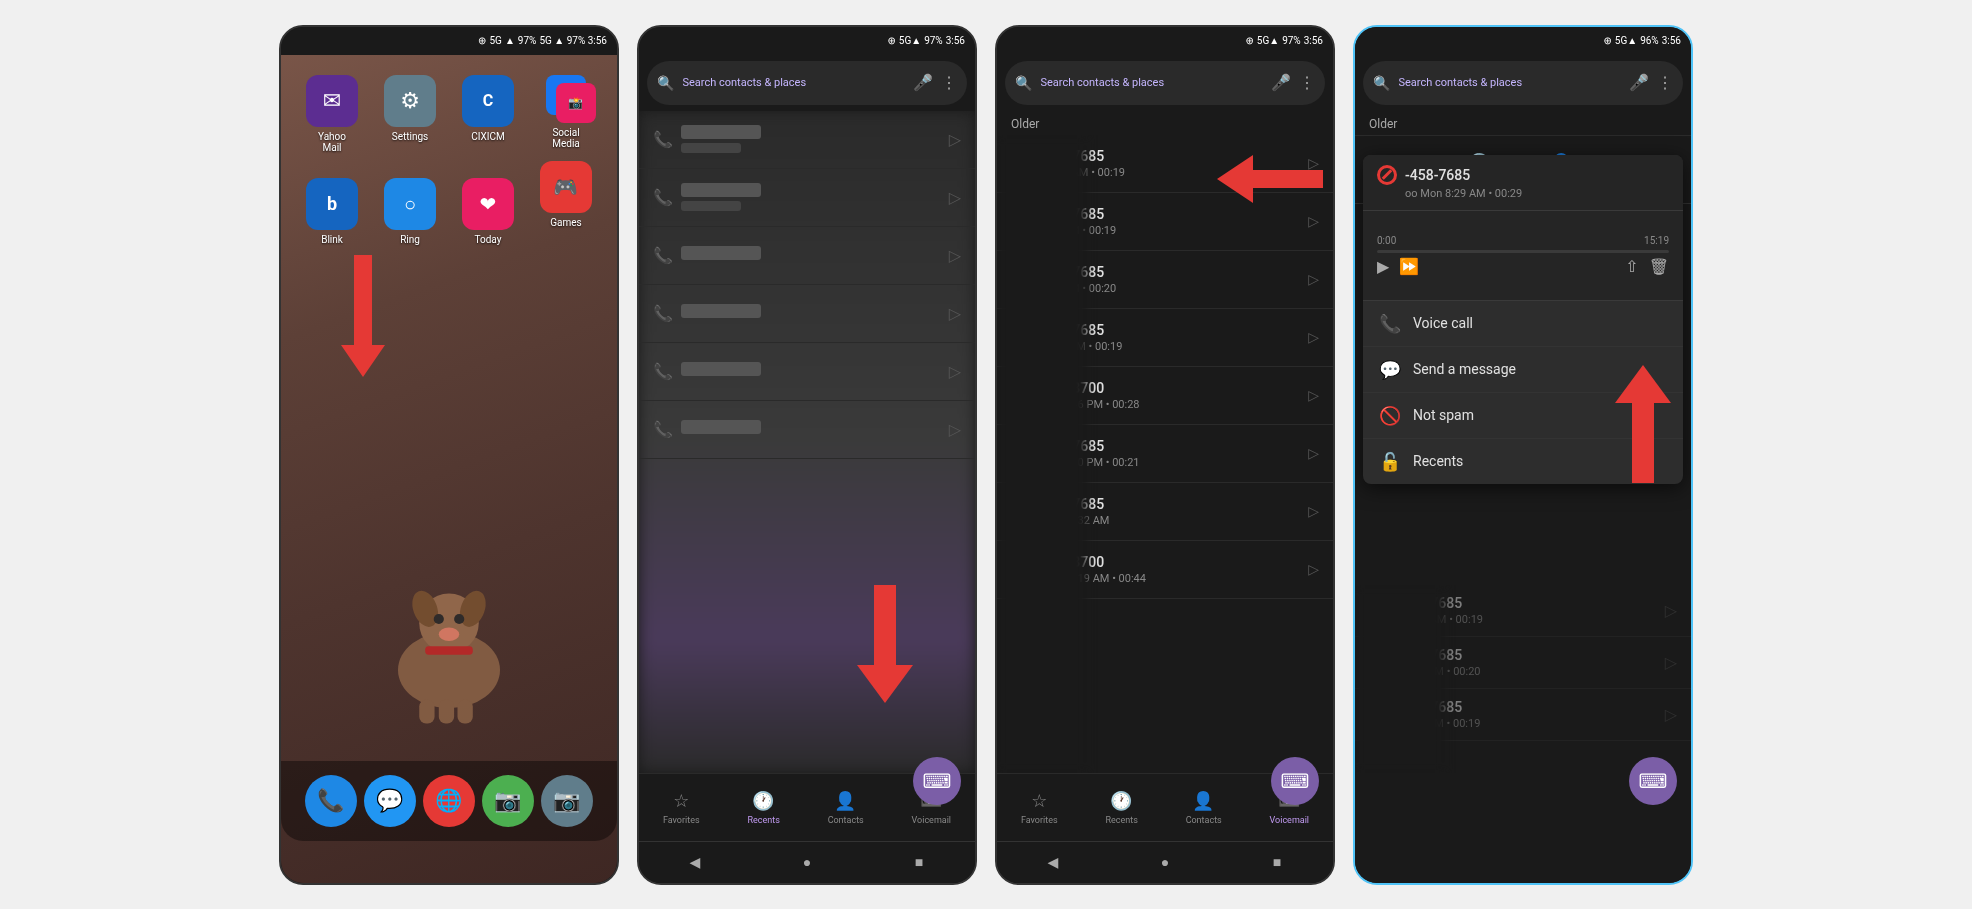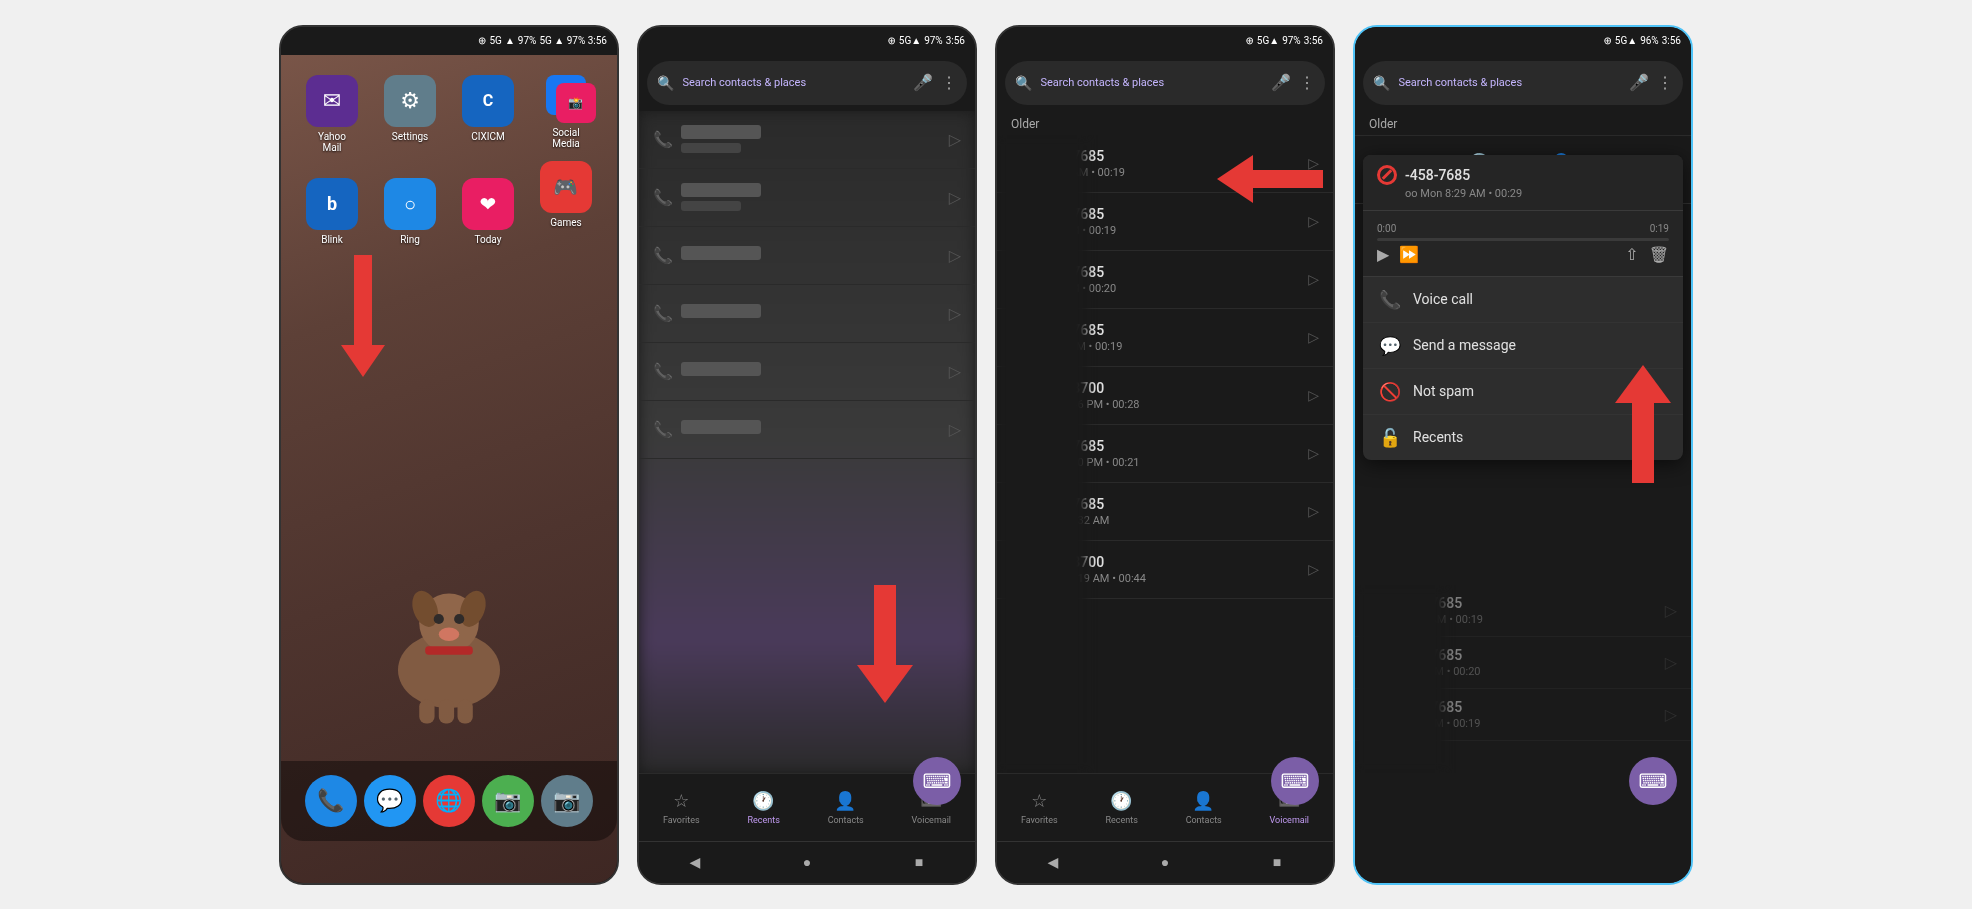--- a/index.html
+++ b/index.html
@@ -324,21 +324,21 @@
     }
 
     .context-detail {
       font-size: 11px;
       color: #888;
       padding-left: 28px;
       margin-top: 2px;
     }
 
     .audio-player {
-      padding: 12px 14px;
+      padding: 24px 14px;
       background: #252525;
       border-bottom: 1px solid #3a3a3a;
     }
 
     .audio-timeline {
       display: flex;
       align-items: center;
       justify-content: space-between;
       font-size: 10px;
       color: #888;
@@ -825,21 +825,21 @@
           <span>-458-7685</span>
         </div>
         <div class="context-detail">
           <span>oo Mon 8:29 AM • 00:29</span>
         </div>
       </div>
 
       <div class="audio-player">
         <div class="audio-timeline">
           <span>0:00</span>
-          <span>0:19</span>
+          <span>15:19</span>
         </div>
         <div class="audio-progress"></div>
         <div class="audio-controls">
           <span class="audio-control-btn">▶</span>
           <span class="audio-control-btn">⏩</span>
           <span class="audio-control-btn share" style="margin-left:auto;">⇧</span>
           <span class="audio-control-btn">🗑</span>
         </div>
       </div>
 

